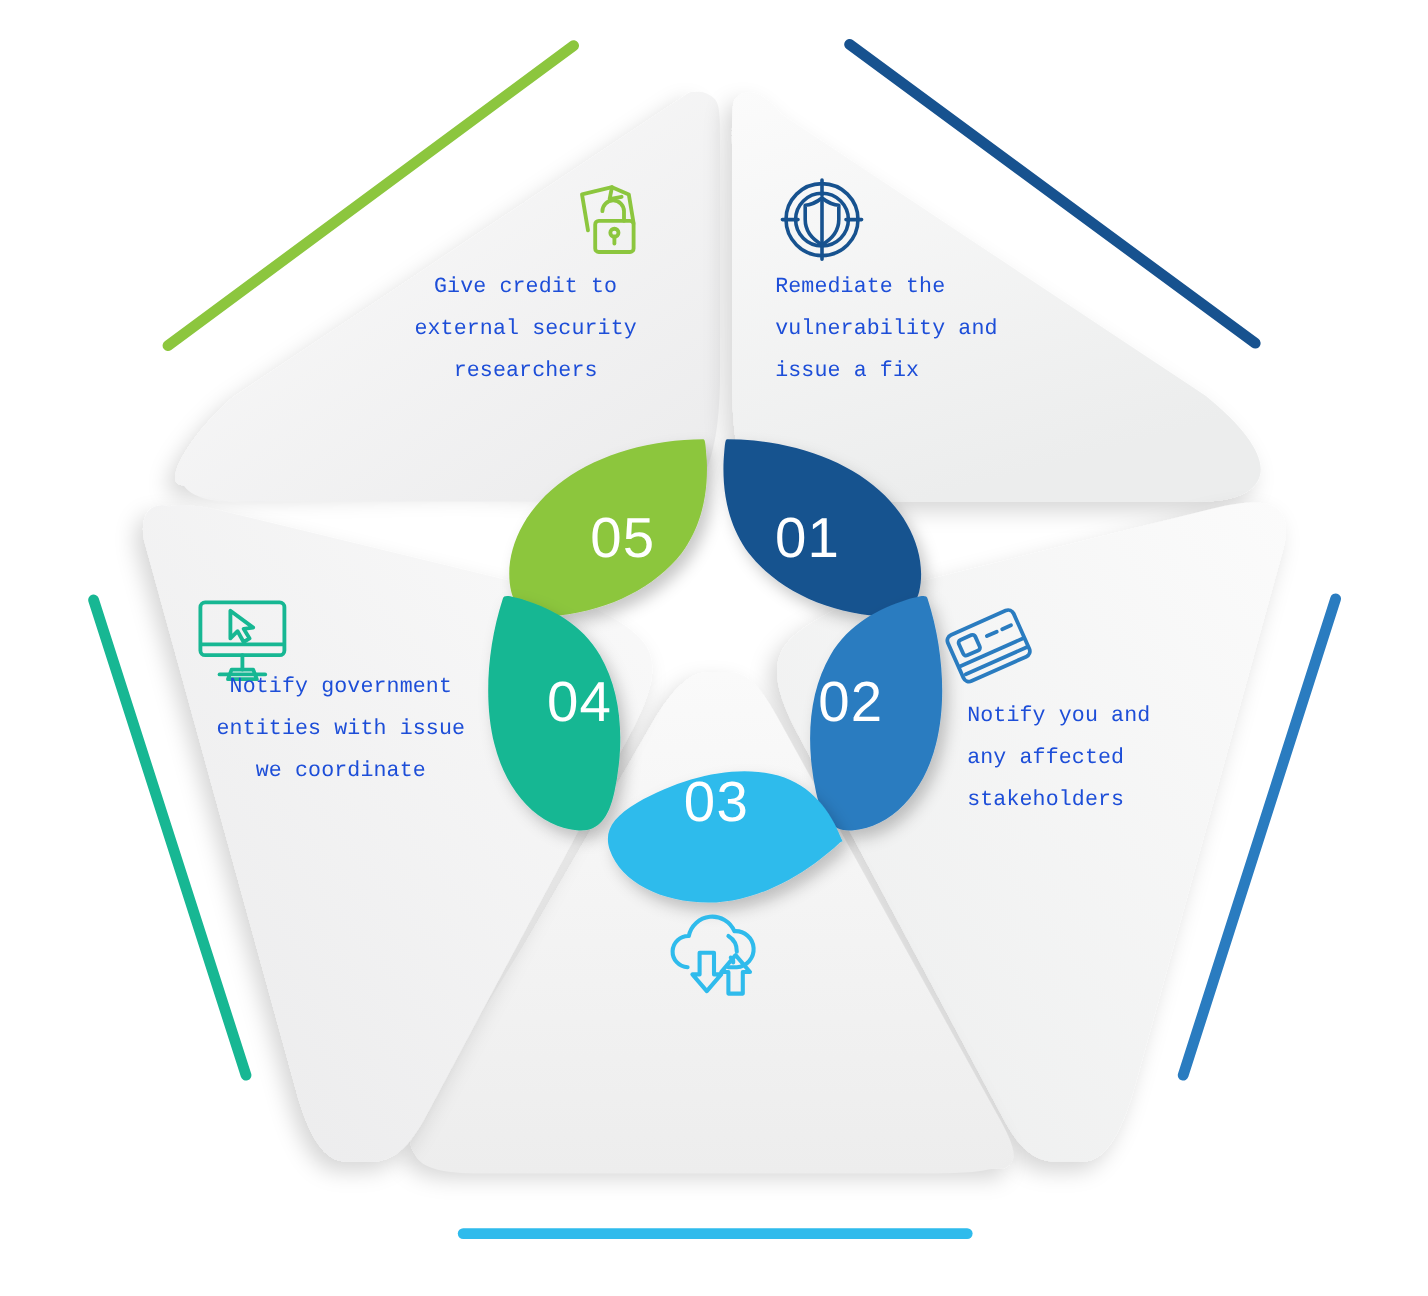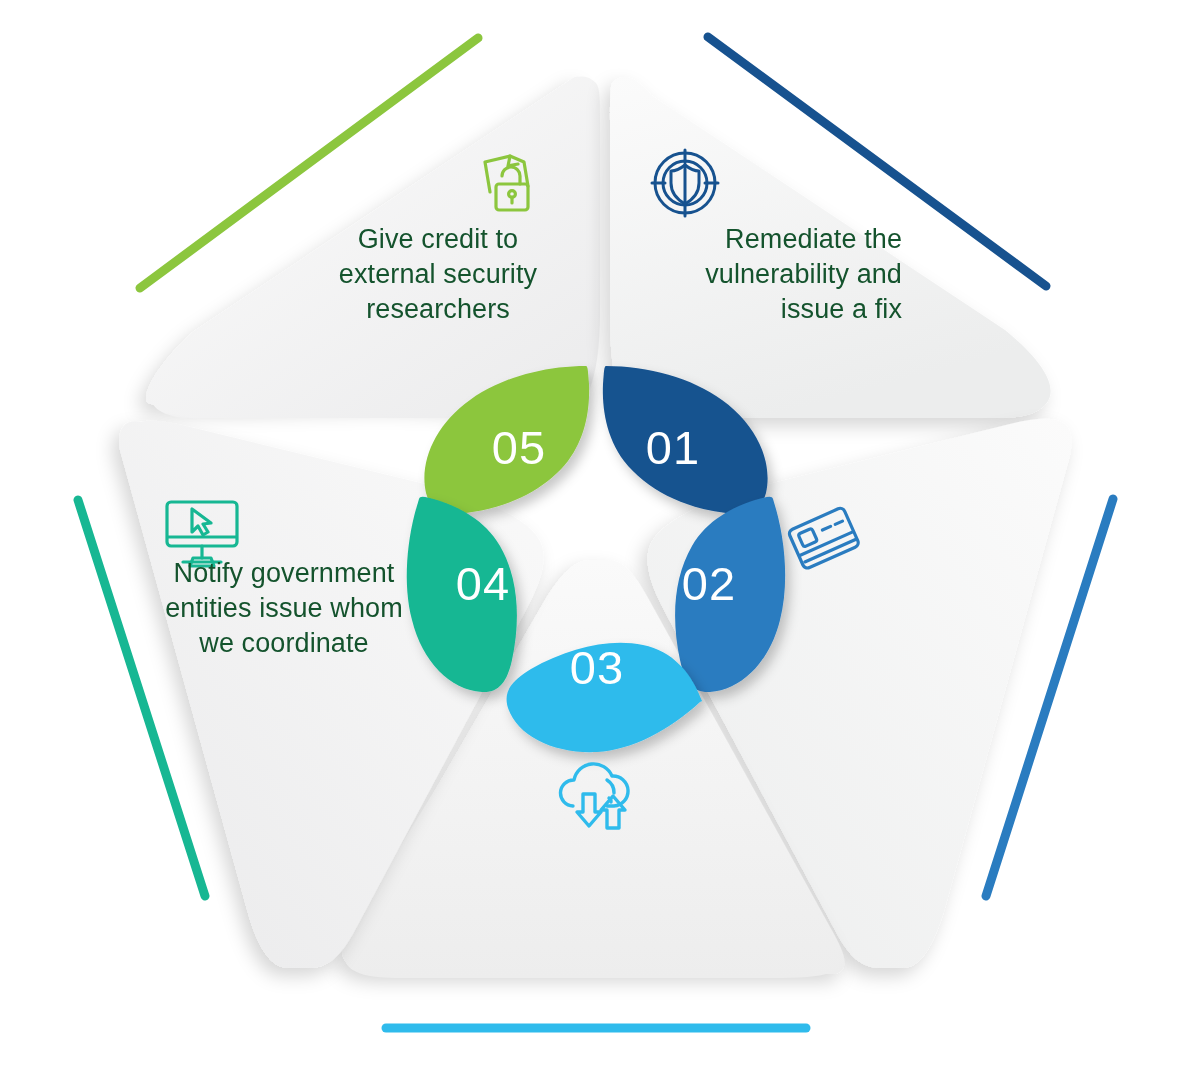--- a/index.html
+++ b/index.html
@@ -7,26 +7,27 @@
   body{
     width:1190px;height:1080px;
     font-family:"Liberation Sans", sans-serif;
     overflow:hidden;
   }
   #stage{position:relative;width:1190px;height:1080px;background:#ffffff;}
   #stage svg.layer{position:absolute;left:0;top:0;width:1190px;height:1080px;}
   .panel-text{
     position:absolute;
     text-align:center;
-    color:#14532d;
-    font-size:27px;
+    color:#1d4ed8;
+    font-size:18px;
     line-height:35px;
     letter-spacing:.1px;
     white-space:pre-line;
     pointer-events:none;
+    font-family:Liberation Mono, monospace;
   }
   .num-text{
     fill:#ffffff;
     font-family:"Liberation Sans", sans-serif;
     font-size:47px;
     letter-spacing:1px;
     text-anchor:middle;
     dominant-baseline:middle;
   }
 </style>
@@ -238,23 +239,26 @@
       <path d="M37,46 v12"></path>
       <path d="M18,62 h38"></path>
       <path d="M27,9 L27,32 L33,26 L38,35 L43,32 L38,24 L46,23 Z"></path>
     </g>
   </svg>
 
   <div class="panel-text" style="left:318px;top:222px;width:240px;">Give credit to
 external security
 researchers</div>
 
-  <div class="panel-text" style="left:646px;top:222px;width:256px;text-align:right;">Remediate the
+  <div class="panel-text" style="left:646px;top:222px;width:256px;text-align:left;">Remediate the
 vulnerability and
 issue a fix</div>
 
+  <div class="panel-text" style="left:806px;top:580px;width:230px;text-align:left;">Notify you and
+any affected
+stakeholders</div>
 
 
   <div class="panel-text" style="left:148px;top:556px;width:272px;">Notify government
-entities issue whom
+entities with issue
 we coordinate</div>
 
 </div>
 
 </body></html>

